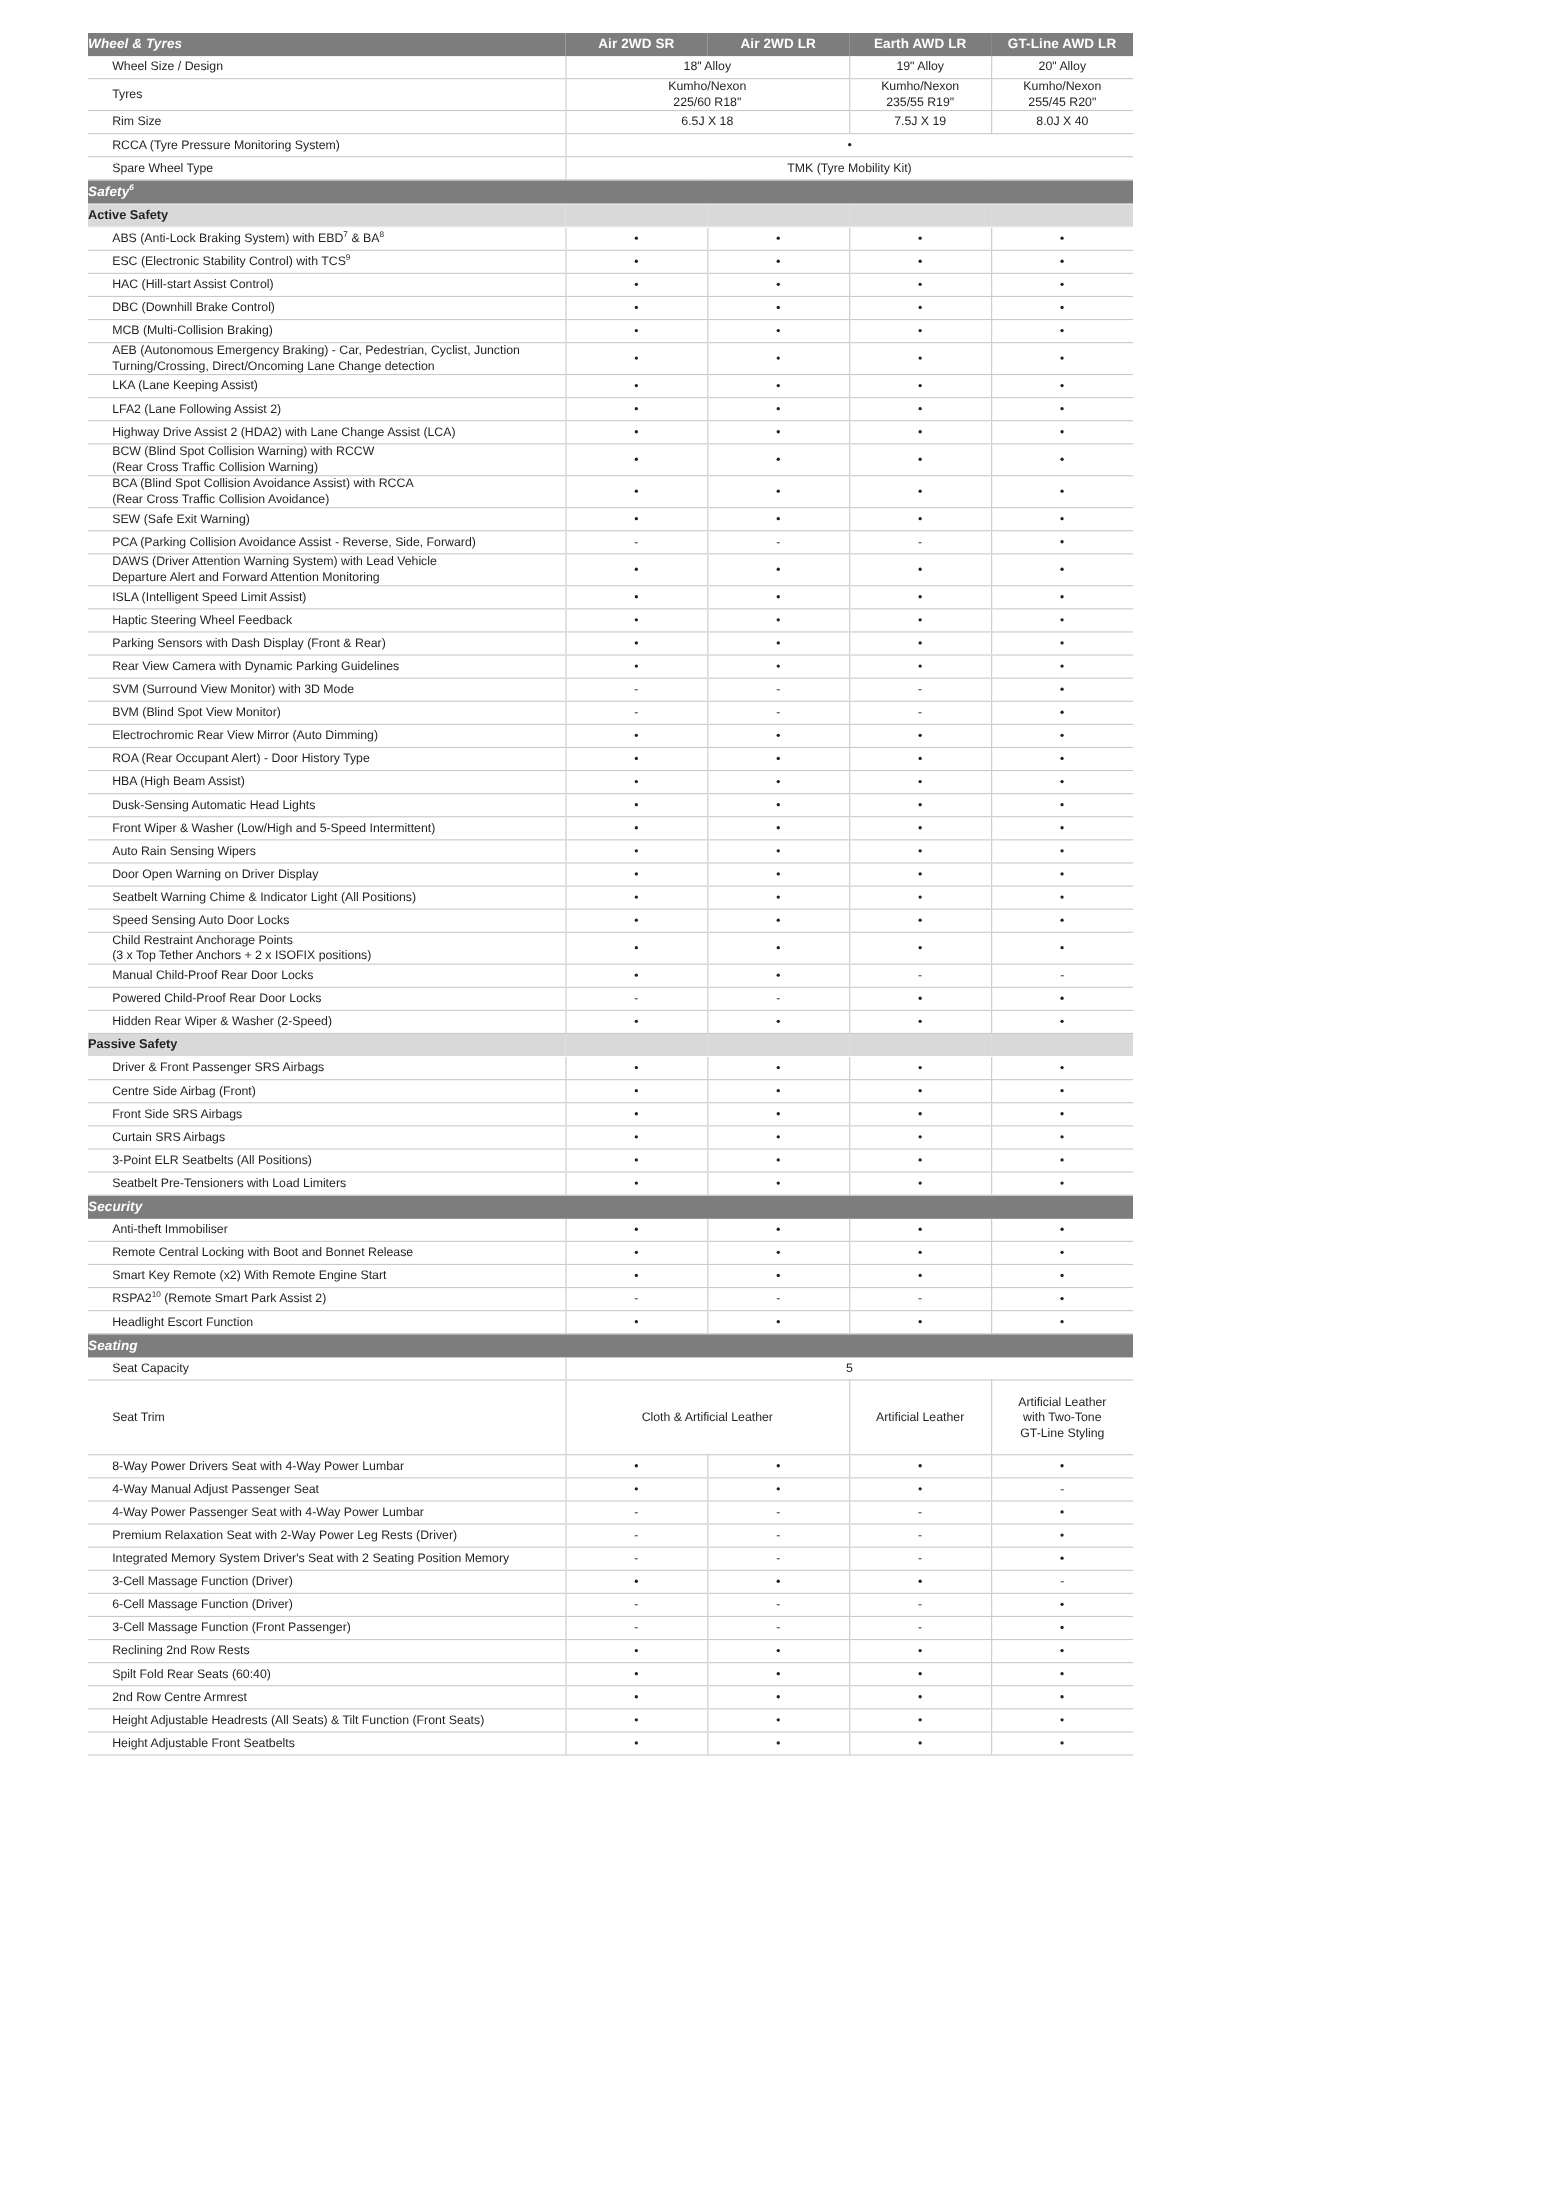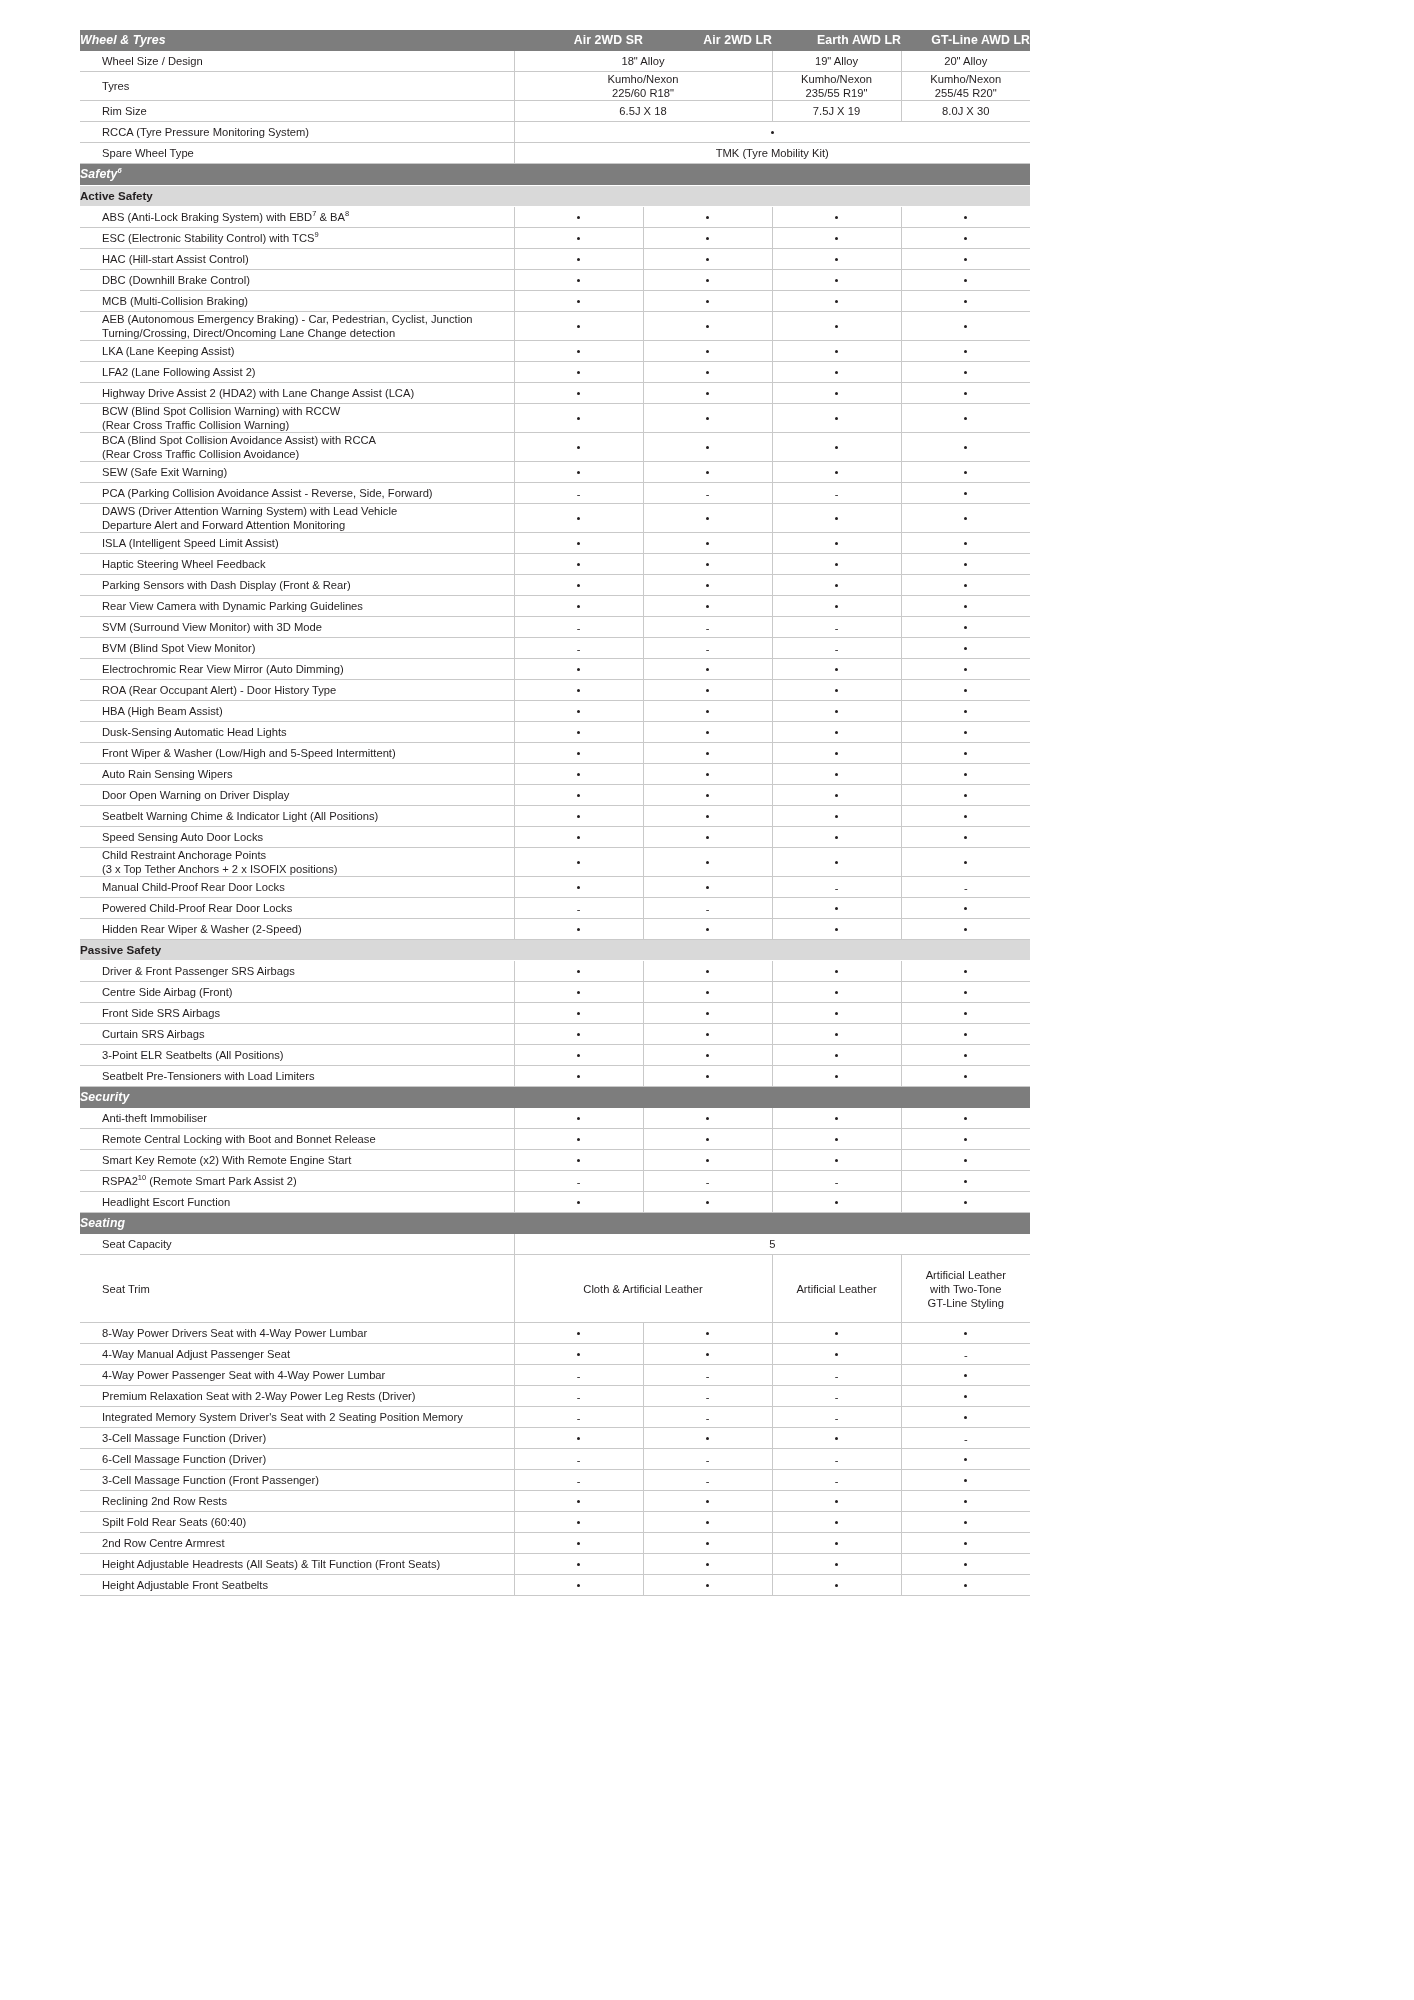--- a/index.html
+++ b/index.html
@@ -38,21 +38,21 @@
   tr.banner-row td {
     background: #7d7d7d;
     color: #ffffff;
     font-weight: bold;
     font-size: 12.3px;
     height: 21px;
     line-height: 21px;
     letter-spacing: 0.1px;
   }
   td.banner-label { padding-left: 16px; font-style: italic; }
-  td.banner-col   { text-align: right; }
+  td.banner-col   { text-align: center; }
 
   
   tr.sub-row td {
     background: #d9d9d9;
     font-weight: bold;
     font-size: 11.6px;
     height: 20px;
     line-height: 20px;
     border-top: 1px solid #ffffff;
     border-bottom: 1px solid #ffffff;
@@ -126,21 +126,21 @@
         <tr class="data-row tall">
           <td class="feature">Tyres</td>
           <td class="val" colspan="2">Kumho/Nexon<span class="feat-line2">225/60 R18"</span></td>
           <td class="val">Kumho/Nexon<span class="feat-line2">235/55 R19"</span></td>
           <td class="val">Kumho/Nexon<span class="feat-line2">255/45 R20"</span></td>
         </tr>
         <tr class="data-row">
           <td class="feature">Rim Size</td>
           <td class="val" colspan="2">6.5J X 18</td>
           <td class="val">7.5J X 19</td>
-          <td class="val">8.0J X 30</td>
+          <td class="val">8.0J X 40</td>
         </tr>
         <tr class="data-row">
           <td class="feature">RCCA (Tyre Pressure Monitoring System)</td>
           <td class="val" colspan="4"><span class="mark-dot"></span></td>
         </tr>
         <tr class="data-row">
           <td class="feature">Spare Wheel Type</td>
           <td class="val" colspan="4">TMK (Tyre Mobility Kit)</td>
         </tr>
         <tr class="banner-row">

